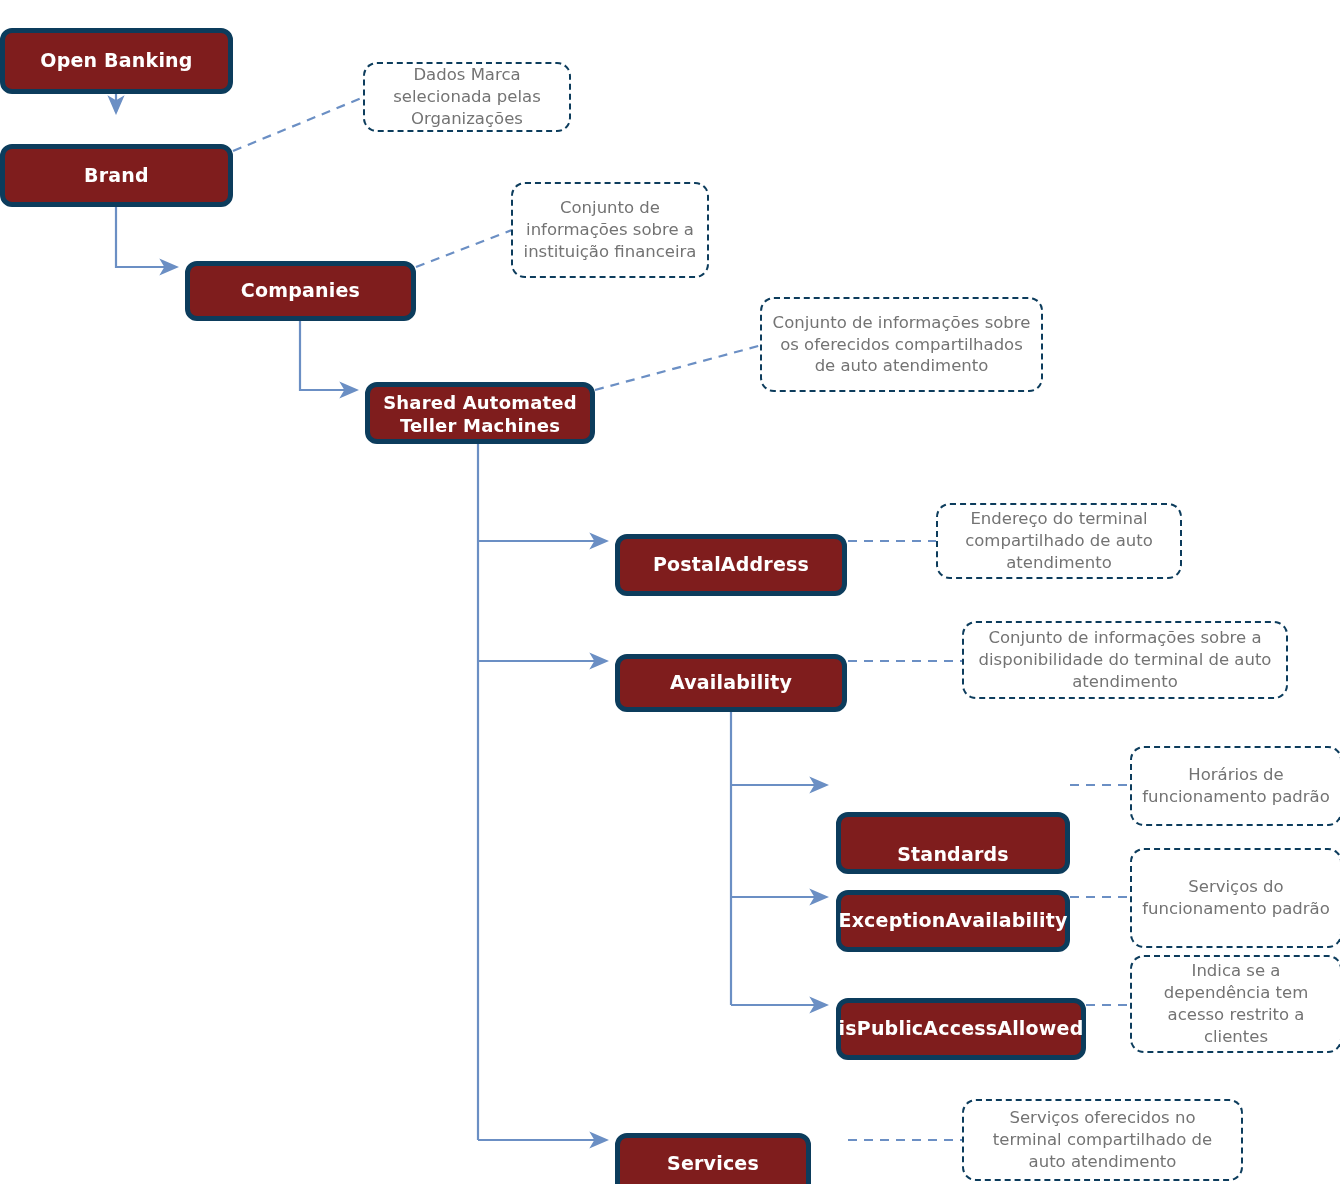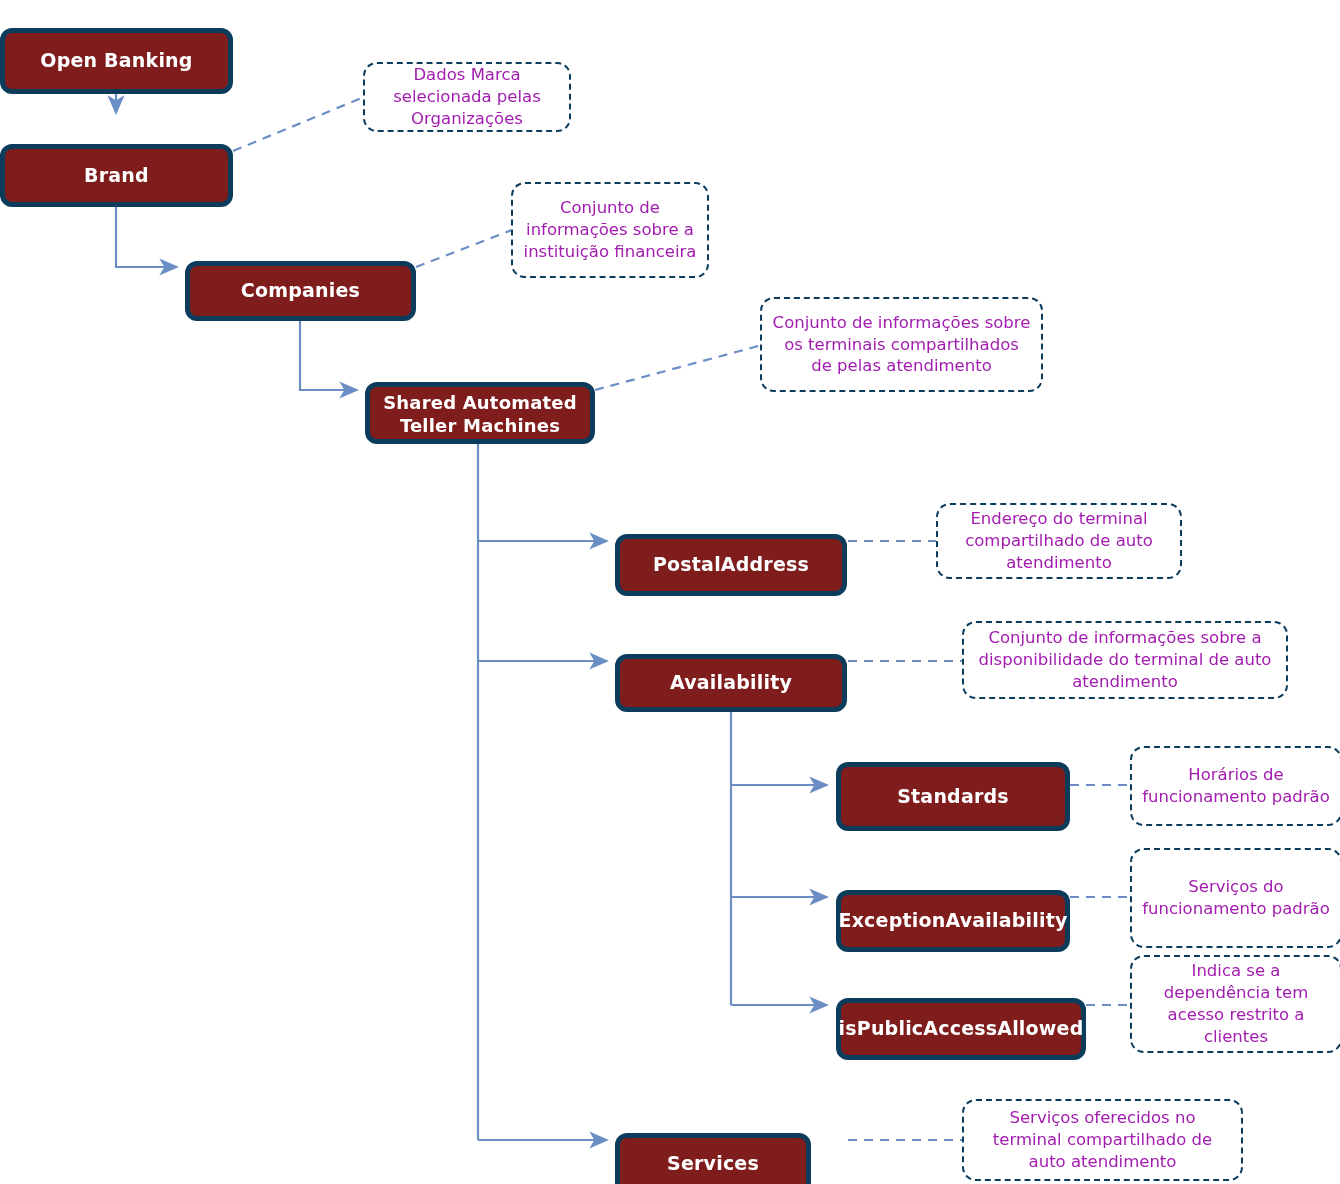--- a/index.html
+++ b/index.html
@@ -46,21 +46,21 @@
   .node.two-line {
     font-size: 18px;
     align-items: flex-end;
   }
   .note {
     position: absolute;
     box-sizing: border-box;
     background: #ffffff;
     border: 2.5px dashed #0c3c5c;
     border-radius: 14px;
-    color: #a21caf;
+    color: #737373;
     display: flex;
     align-items: center;
     justify-content: center;
     text-align: center;
     font-size: 16.5px;
     line-height: 1.32;
     padding: 4px 10px;
   }
   .note span { display: block; width: 100%; }
 </style>
@@ -132,21 +132,21 @@
   </div>
 
   <div class="node" style="left:615px; top:510px; width:232px; height:62px;">
     <span>PostalAddress</span>
   </div>
 
   <div class="node" style="left:615px; top:630px; width:232px; height:58px;">
     <span>Availability</span>
   </div>
 
-  <div class="node" style="left:836px; top:738px; width:234px; height:69px;">
+  <div class="node" style="left:836px; top:788px; width:234px; height:62px;align-items:flex-end;">
     <span>Standards</span>
   </div>
 
   <div class="node" style="left:836px; top:866px; width:234px; height:62px;">
     <span>ExceptionAvailability</span>
   </div>
 
   <div class="node" style="left:836px; top:974px; width:250px; height:62px;">
     <span>isPublicAccessAllowed</span>
   </div>
@@ -157,21 +157,21 @@
 
   <div class="note" style="left:363px; top:62px; width:208px; height:70px;">
     <span>Dados Marca selecionada pelas Organizações</span>
   </div>
 
   <div class="note" style="left:511px; top:182px; width:198px; height:96px;">
     <span>Conjunto de informações sobre a instituição financeira</span>
   </div>
 
   <div class="note" style="left:760px; top:297px; width:283px; height:95px;">
-    <span>Conjunto de informações sobre os terminais compartilhados de pelas atendimento</span>
+    <span>Conjunto de informações sobre os oferecidos compartilhados de auto atendimento</span>
   </div>
 
   <div class="note" style="left:936px; top:503px; width:246px; height:76px;">
     <span>Endereço do terminal compartilhado de auto atendimento</span>
   </div>
 
   <div class="note" style="left:962px; top:621px; width:326px; height:78px;">
     <span>Conjunto de informações sobre a disponibilidade do terminal de auto atendimento</span>
   </div>
 

